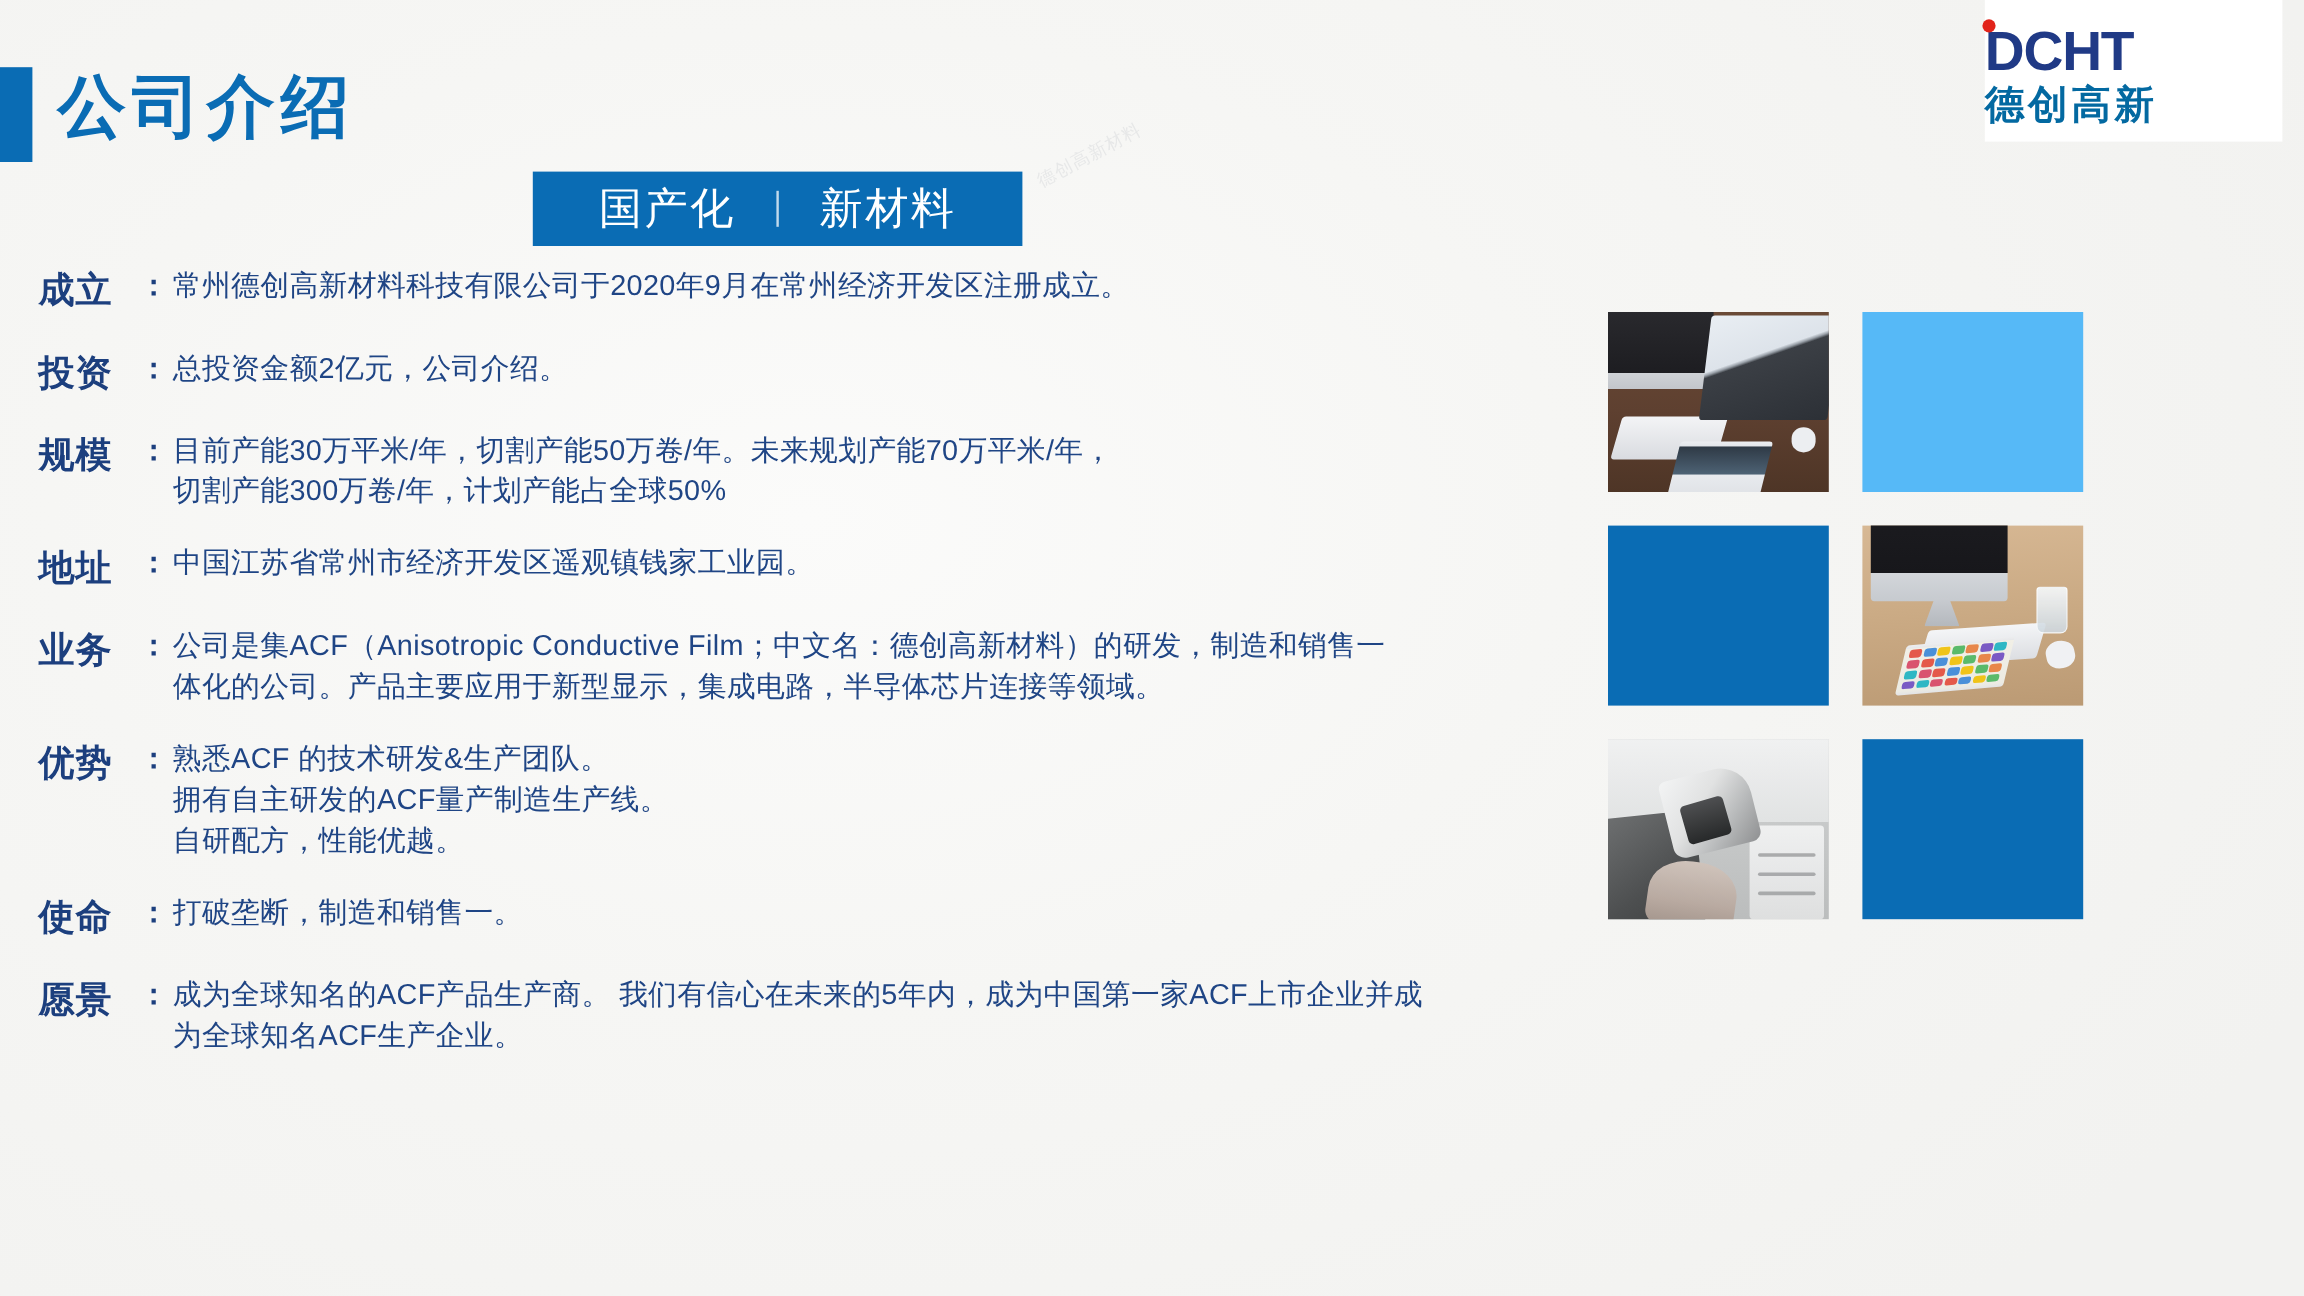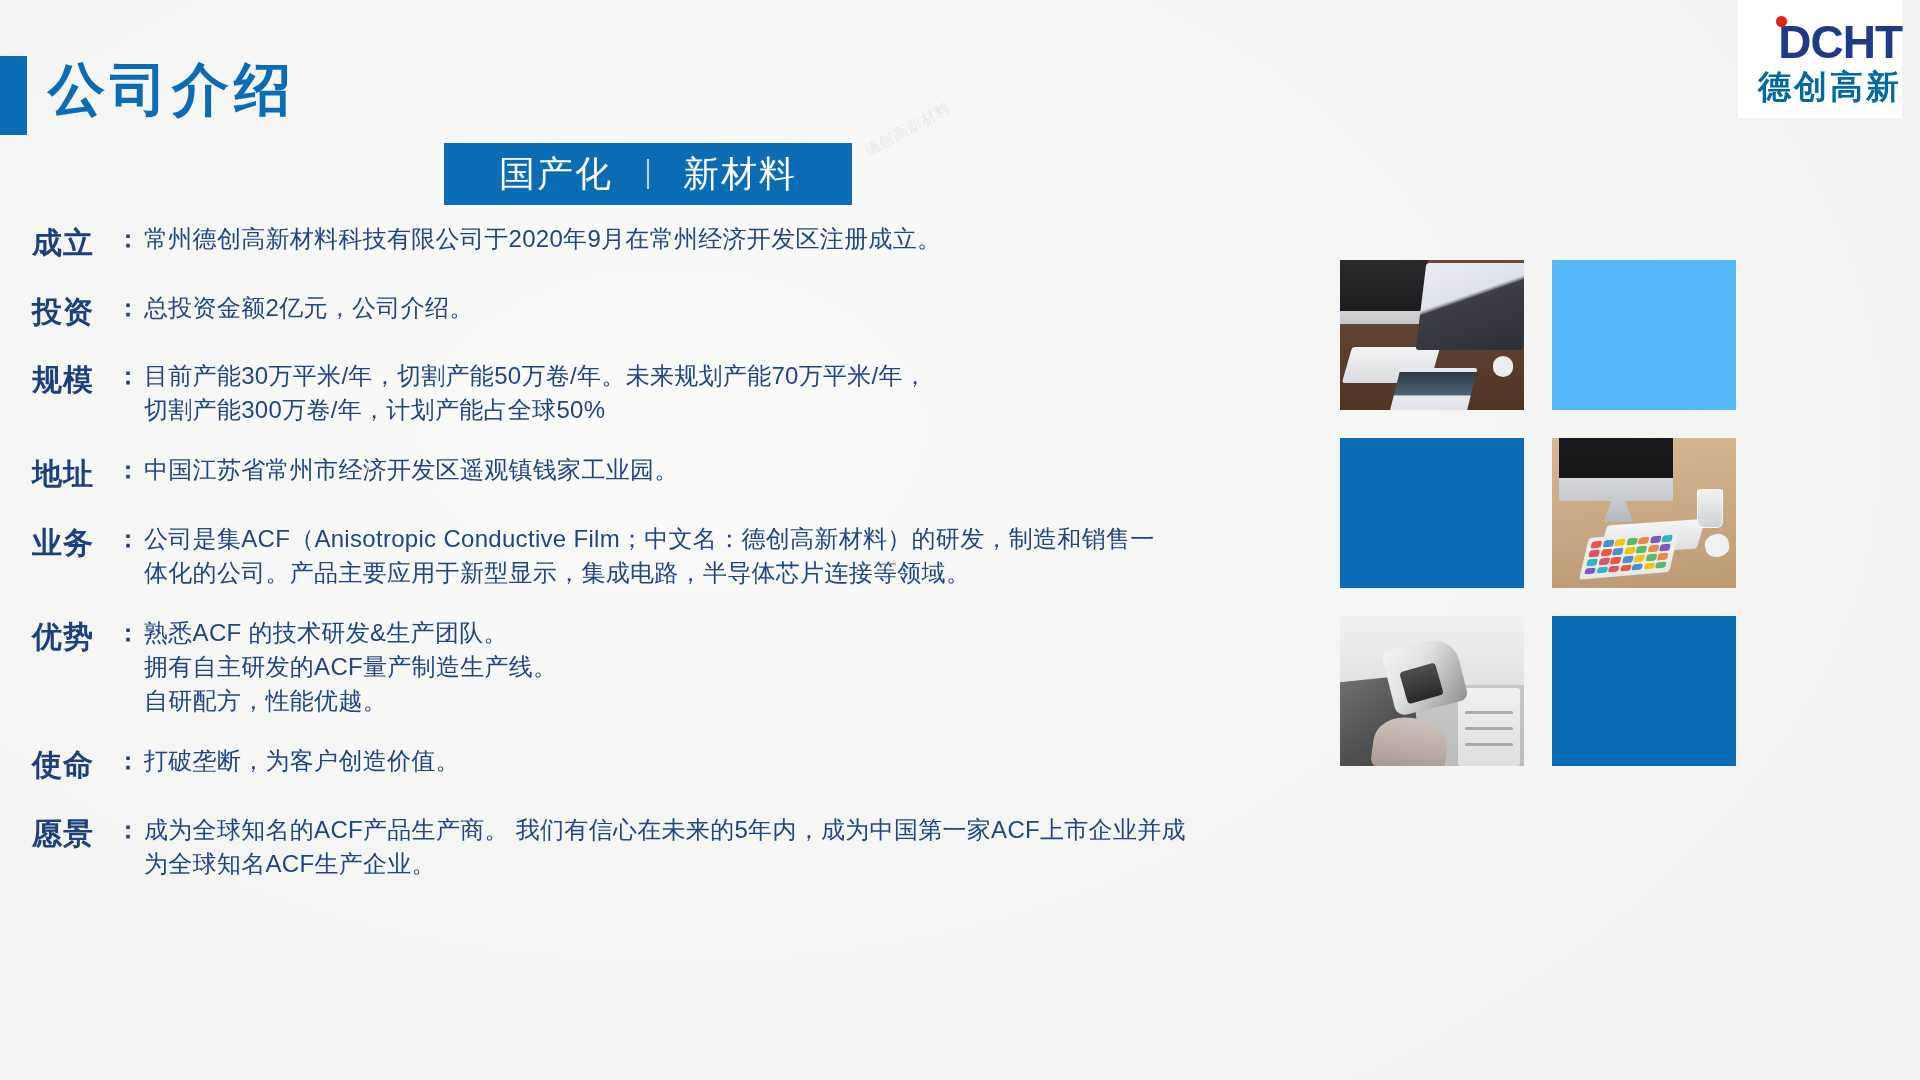--- a/index.html
+++ b/index.html
@@ -32,24 +32,24 @@
     position:absolute; left:48px; top:48px;
     font-size:57px; font-weight:bold; color:#0a6cb4;
     letter-spacing:5px; line-height:1.45;
     white-space:nowrap;
     text-align:right;
   }
 
   
   .logo-box{
     position:absolute; right:18px; top:0px;
-    width:164px; height:118px;
+    width:248px; height:118px;
     background:#ffffff;
     display:flex; flex-direction:column;
-    align-items:flex-end; justify-content:center;
+    align-items:flex-start; justify-content:center;
     padding-top:4px;
   }
   .logo-mark{
     position:relative;
     font-size:46px; font-weight:bold; color:#203a86;
     letter-spacing:-1px; line-height:1;
     font-family:"Liberation Sans","DejaVu Sans",sans-serif;
   }
   .logo-dot{
     position:absolute; left:-2px; top:-3px;
@@ -318,21 +318,21 @@
     <span class="row-label">优势</span>
     <span class="row-colon">：</span>
     <span class="row-body">熟悉ACF 的技术研发&amp;生产团队。
 拥有自主研发的ACF量产制造生产线。
 自研配方，性能优越。</span>
   </div>
 
   <div class="row">
     <span class="row-label">使命</span>
     <span class="row-colon">：</span>
-    <span class="row-body">打破垄断，为客户创造价值。</span>
+    <span class="row-body">打破垄断，制造和销售一。</span>
   </div>
 
   <div class="row">
     <span class="row-label">愿景</span>
     <span class="row-colon">：</span>
     <span class="row-body">成为全球知名的ACF产品生产商。 我们有信心在未来的5年内，成为中国第一家ACF上市企业并成
 为全球知名ACF生产企业。</span>
   </div>
 
 </div>

